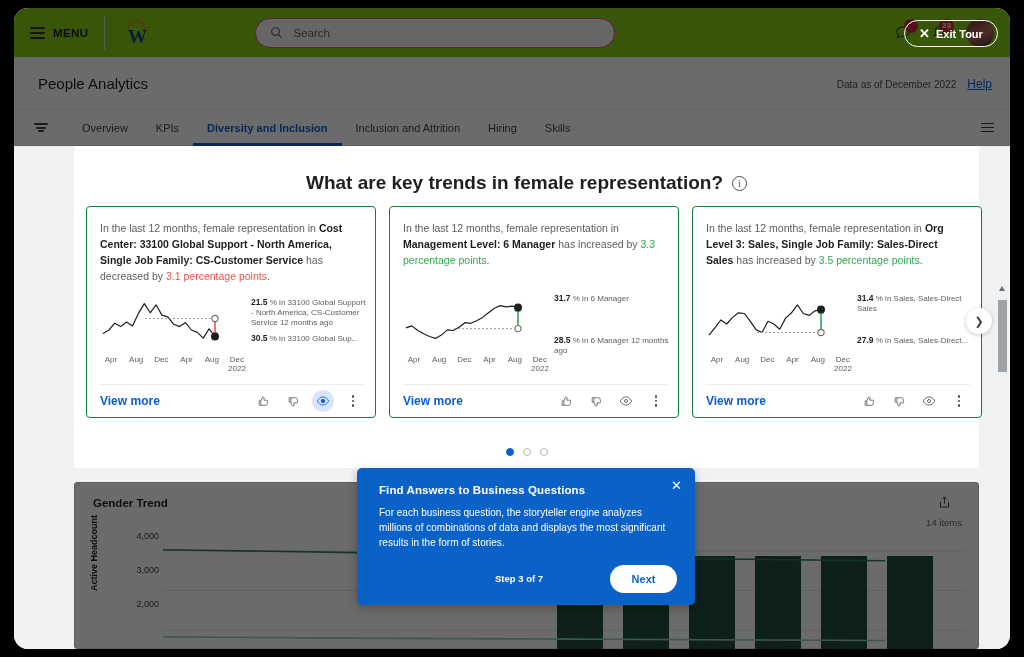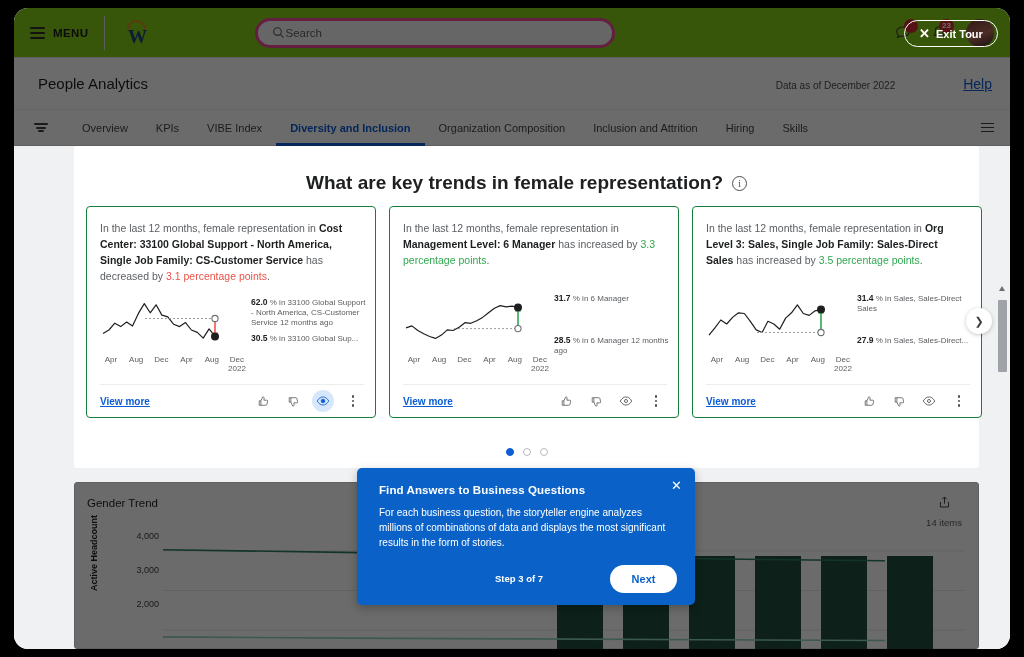--- a/index.html
+++ b/index.html
@@ -40,22 +40,22 @@
     border: 2.6px solid #d88c18; border-bottom: none;
     border-radius: 11px 11px 0 0;
   }
   .wlogo .wch {
     position: absolute; left: 0; top: 7px; width: 28px;
     text-align: center; font-size: 19px; font-weight: bold;
     color: #15447e; line-height: 19px; font-family: "Liberation Serif", serif;
   }
   .searchbox {
     width: 360px; height: 30px; border-radius: 15px;
-    background: #f2f3f4; border: 3px solid #ec4899;
-    display: flex; align-items: center; padding: 0 14px;
+    background: #f2f3f4; border: 1px solid #ec4899;
+    display: flex; align-items: center; gap: 10px; padding: 0 14px;
     margin-left: 86px;
   }
   .searchbox .txt { font-size: 11.5px; color: #5c5f63; }
   .top-right { margin-left: auto; display: flex; align-items: center; gap: 18px; padding-right: 16px; position: relative;}
   .ic { width: 18px; height: 18px; position: relative; }
   .badge {
     position: absolute; top: -5px; right: -6px; min-width: 14px; height: 14px;
     border-radius: 7px; background: #cc2936; color: #fff; font-size: 8px;
     display: flex; align-items: center; justify-content: center; padding: 0 3px;
     font-weight: bold;
@@ -65,23 +65,23 @@
     background: linear-gradient(160deg,#6b3b32 0%, #b6695a 55%, #3a2723 100%);
   }
 
   
   .pagehead {
     position: absolute; top: 50px; left: 0; width: 996px; height: 52px;
     background: #fff; display: flex; align-items: center; padding: 0 18px;
     border-bottom: 1px solid #eee;
   }
   .pagetitle { font-size: 15px; color: #1d1f21; margin-left: 6px; }
-  .pagehead .right { margin-left: auto; display: flex; align-items: baseline; gap: 28px; }
+  .pagehead .right { margin-left: auto; display: flex; align-items: baseline; gap: 11px; }
   .asof { font-size: 10px; color: #4a4d50; }
-  .helplink { font-size: 14px; color: #0b5cd5; text-decoration: underline; margin-left: 40px; }
+  .helplink { font-size: 12px; color: #0b5cd5; text-decoration: underline; }
 
   
   .tabsrow {
     position: absolute; top: 102px; left: 0; width: 996px; height: 36px;
     background: #fff; display: flex; align-items: center;
     border-bottom: 1px solid #e3e3e3;
   }
   .filtericon { width: 54px; display: flex; align-items: center; justify-content: center; }
   .filtericon i { display:block; background:#3b3e41; border-radius:1px; margin:1.4px auto; }
   .tabs { display: flex; align-items: center; height: 36px; }
@@ -135,21 +135,21 @@
   .annot b { color: #1d1f21; font-size: 8.5px; }
   .annot .a1 { position: absolute; top: 0; left: 4px; width: 116px;}
   .annot .a2 { position: absolute; top: 42px; left: 4px; width: 116px;}
   .annot.low .a1 { top: 4px; }
   .annot.low .a2 { top: 40px; }
 
   .cardfoot {
     position: absolute; left: 13px; bottom: 0; width: 264px; height: 33px;
     border-top: 1px solid #eceded; display: flex; align-items: center;
   }
-  .viewmore { font-size: 10px; color: #0b5cd5; text-decoration: underline; font-weight: bold;}
+  .viewmore { font-size: 12px; color: #0b5cd5; font-weight: bold;}
   .acts { margin-left: auto; display: flex; align-items: center; gap: 8px; }
   .actbtn { width: 22px; height: 22px; display: flex; align-items: center; justify-content: center; border-radius: 50%; }
   .actbtn.on { background: #d7e7fb; }
   .dots3 { display: flex; flex-direction: column; gap: 2px; align-items: center;}
   .dots3 i { width: 2.5px; height: 2.5px; background: #4b4e52; border-radius: 50%; display:block;}
 
   .carousel-dots {
     position: absolute; bottom: 12px; left: 0; width: 905px;
     display: flex; justify-content: center; gap: 9px;
   }
@@ -160,21 +160,21 @@
     border-radius: 50%; background: #fff; box-shadow: 0 1px 4px rgba(0,0,0,.22);
     display: flex; align-items: center; justify-content: center;
     font-size: 11px; color: #3b3e41;
   }
 
   
   .trend-card {
     position: absolute; left: 60px; top: 336px; width: 905px; height: 167px;
     background: #fff; border-radius: 3px; border: 1px solid #e4e5e7;
   }
-  .trend-title { font-size: 11.5px; font-weight: normal; color: #1d1f21; padding: 14px 0 0 12px; }
+  .trend-title { font-size: 11.5px; font-weight: bold; color: #1d1f21; padding: 14px 0 0 18px; }
   .trend-right { position: absolute; right: 16px; top: 12px; text-align: center; }
   .trend-right .items { font-size: 9.5px; color: #5a5d61; margin-top: 3px; }
   .ylabel {
     position: absolute; left: 14px; top: 108px; transform: rotate(-90deg);
     transform-origin: left top; font-size: 9px; font-weight: bold; color: #1d1f21;
     white-space: nowrap;
   }
   .ylabel2 {
     position: absolute; left: 540px; top: 108px; transform: rotate(-90deg);
     transform-origin: left top; font-size: 9px; font-weight: bold; color: #1d1f21;
@@ -281,23 +281,21 @@
     <div class="filtericon">
       <div>
         <i style="width:14px;height:2px"></i>
         <i style="width:10px;height:2px"></i>
         <i style="width:6px;height:2px"></i>
       </div>
     </div>
     <div class="tabs" id="tabs-container">
         <div class="tab">Overview</div>
         <div class="tab">KPIs</div>
-        <div class="tab">VIBE Index</div>
         <div class="tab active">Diversity and Inclusion</div>
-        <div class="tab">Organization Composition</div>
         <div class="tab">Inclusion and Attrition</div>
         <div class="tab">Hiring</div>
         <div class="tab">Skills</div>
       </div>
     <div class="listicon">
       <div>
           <i></i>
           <i></i>
           <i></i>
         </div>
@@ -321,21 +319,21 @@
       <div class="spark">
   <svg width="148" height="62" viewBox="0 0 148 62">
     <path d="M4.0 40.5 L9.9 37.0 L15.8 30.2 L21.7 33.6 L27.6 29.0 L33.5 33.0 L39.4 20.4 L45.3 10.6 L51.2 19.8 L57.1 11.8 L62.9 22.1 L68.8 23.8 L74.7 31.3 L80.6 33.6 L86.5 29.6 L92.4 37.0 L98.3 39.4 L104.2 45.1 L110.1 35.9 L116.0 43.4 " fill="none" stroke="#1d1f21" stroke-width="1.2" stroke-linejoin="round"></path>
     <line x1="46" y1="25.5" x2="114.0" y2="25.5" stroke="#9a9da0" stroke-width="1" stroke-dasharray="2 2"></line>
     <line x1="116.0" y1="25.5" x2="116.0" y2="39.4" stroke="#f1564c" stroke-width="1.6"></line>
     <path d="M116.0 43.4 l-3 -4 l6 0 z" fill="#f1564c"></path>
     <circle cx="116.0" cy="25.5" r="3.1" fill="#fff" stroke="#6c6f73" stroke-width="1.1"></circle>
     <circle cx="116.0" cy="43.4" r="4" fill="#1d1f21"></circle>
   </svg></div>
       <div class="annot low">
-        <div class="a1"><b>62.0</b> <span>% in 33100 Global Support - North America, CS-Customer Service 12 months ago</span></div>
+        <div class="a1"><b>21.5</b> <span>% in 33100 Global Support - North America, CS-Customer Service 12 months ago</span></div>
         <div class="a2"><b>30.5</b> <span>% in 33100 Global Sup...</span></div>
       </div>
     </div>
     <div class="monthlabels">
       <span class="">Apr</span>
               <span class="">Aug</span>
               <span class="">Dec</span>
               <span class="">Apr</span>
               <span class="">Aug</span>
               <span class="last">Dec<br>2022</span>

